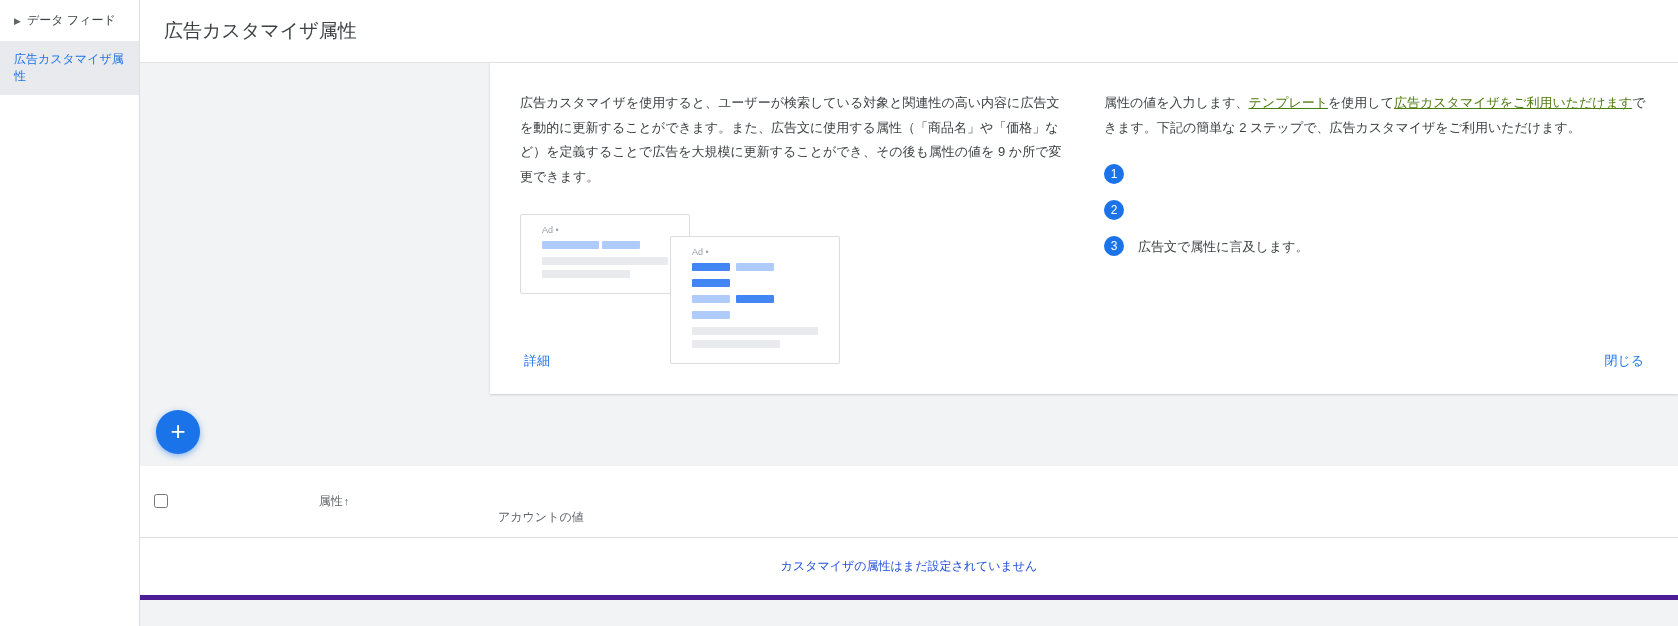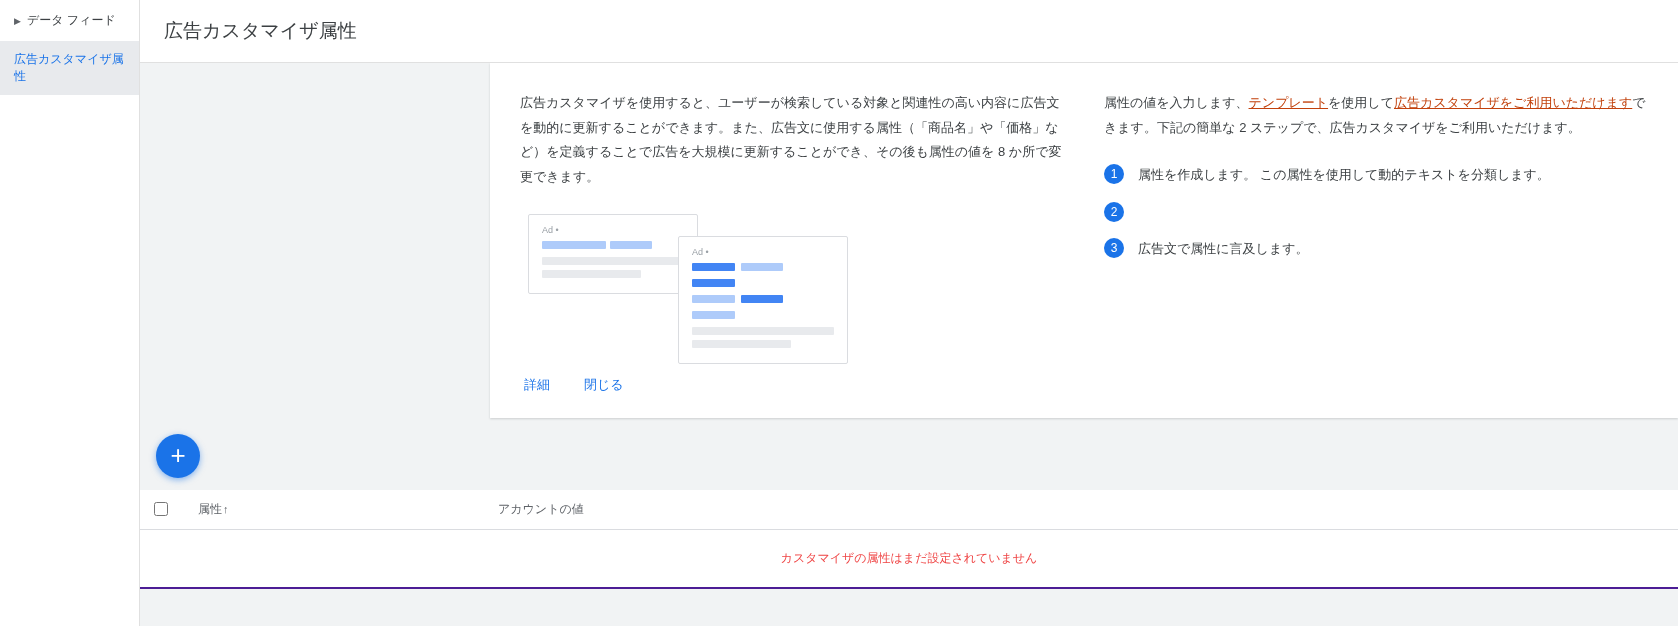--- a/index.html
+++ b/index.html
@@ -84,22 +84,21 @@
   margin-top: 24px;
   position: relative;
   width: 320px;
   height: 120px;
 }
 .ad-card {
   position: absolute;
   background: #fff;
   border: 1px solid #dadce0;
   border-radius: 2px;
-  padding: 10px 13px;
-  margin-left: 8px;
+  padding: 10px 21px;
 }
 .ad-card.back {
   left: 0; top: 0; width: 170px;
 }
 .ad-card.front {
   left: 150px; top: 22px; width: 170px;
 }
 .ad-label { font-size: 9px; color: #9aa0a6; margin-bottom: 6px; }
 .bar { height: 8px; background: #e8eaed; border-radius: 1px; margin-bottom: 5px; }
 .bar.blue { background: #aecbfa; }
@@ -107,34 +106,34 @@
 .bar.half { width: 45%; display: inline-block; }
 .bar.third { width: 30%; display: inline-block; margin-right: 6px; }
 .bar.full { width: 100%; }
 .bar.med { width: 70%; }
 .info-right-intro {
   font-size: 13px;
   line-height: 1.9;
   color: #3c4043;
   margin-bottom: 24px;
 }
-.info-right-intro a { color: #c2410c; text-decoration: underline; }
+.info-right-intro a { color: #4d7c0f; text-decoration: underline; }
 .steps { list-style: none; }
 .steps li { display: flex; gap: 14px; margin-bottom: 16px; font-size: 13px; line-height: 1.7; color: #3c4043; }
 .step-num {
   width: 20px; height: 20px; border-radius: 50%;
   background: #1a73e8; color: #fff; font-size: 12px;
   display: flex; align-items: center; justify-content: center;
   flex-shrink: 0;
 }
 .card-actions {
   display: flex;
-  justify-content: flex-start;
+  justify-content: space-between;
   gap: 26px;
-  margin-top: 36px;
+  margin-top: 12px;
 }
 .card-actions button {
   background: none; border: none; color: #1a73e8;
   font-size: 13px; cursor: pointer; padding: 6px 4px;
 }
 .fab {
   width: 44px; height: 44px; border-radius: 50%;
   background: #1a73e8; color: #fff;
   display: flex; align-items: center; justify-content: center;
   font-size: 26px; font-weight: 400;
@@ -149,32 +148,32 @@
   display: flex;
   border-bottom: 1px solid #dadce0;
 }
 .th {
   padding: 11px 14px;
   font-size: 12px;
   color: #5f6368;
 }
 .th.check { width: 44px; display: flex; align-items: center; }
 .th.check input { width: 14px; height: 14px; }
-.th.c1 { flex: 0 0 300px; display: flex; align-items: center; gap: 1px; }
+.th.c1 { flex: 0 0 300px; display: flex; align-items: center; gap: 1px; justify-content: center; }
 .th.c2 { flex: 0 0 310px; }
 .th.c3 { flex: 0 0 310px; }
-.th.c4 { flex: 0 0 340px; }
+.th.c4 { flex: 0 0 340px; margin-top: 32px; }
 .th.c5 { flex: 1; }
 .sort-arrow { font-size: 11px; }
 .empty-row {
   text-align: center;
   padding: 20px 0;
   font-size: 12px;
-  color: #ef4444;
-  border-bottom: 2px solid #4c1d95;
+  color: #1d4ed8;
+  border-bottom: 5px solid #4c1d95;
 }
 </style>
 </head>
 <body>
 
 <div class="sidebar">
   <div class="sidebar-top">
     <span class="tri">▶</span>
     <span>データ フィード</span>
   </div>
@@ -184,21 +183,21 @@
 </div>
 
 <div class="main">
   <div class="page-title">広告カスタマイザ属性</div>
 
   <div class="content-area">
 
     <div class="info-card">
       <div class="info-columns">
         <div class="info-left">
-          <div class="desc-text">広告カスタマイザを使用すると、ユーザーが検索している対象と関連性の高い内容に広告文を動的に更新することができます。また、広告文に使用する属性（「商品名」や「価格」など）を定義することで広告を大規模に更新することができ、その後も属性の値を 8 か所で変更できます。</div>
+          <div class="desc-text">広告カスタマイザを使用すると、ユーザーが検索している対象と関連性の高い内容に広告文を動的に更新することができます。また、広告文に使用する属性（「商品名」や「価格」など）を定義することで広告を大規模に更新することができ、その後も属性の値を 9 か所で変更できます。</div>
           <div class="illustration">
             <div class="ad-card back">
               <div class="ad-label">Ad •</div>
               <div class="bar blue half"></div> <div class="bar blue" style="width:30%;display:inline-block;"></div>
               <div class="bar full"></div>
               <div class="bar med"></div>
             </div>
             <div class="ad-card front">
               <div class="ad-label">Ad •</div>
               <div><span class="bar dkblue third"></span><span class="bar blue third"></span><span class="bar dkblue third"></span></div>
@@ -208,21 +207,20 @@
             </div>
           </div>
         </div>
         <div class="info-right">
           <div class="info-right-intro">
             <span>属性の値を入力します、</span><a href="#">テンプレート</a><span>を使用して</span><a href="#">広告カスタマイザをご利用いただけます</a><span>できます。下記の簡単な 2 ステップで、広告カスタマイザをご利用いただけます。</span>
           </div>
           <ol class="steps">
             <li>
               <span class="step-num">1</span>
-              <span>属性を作成します。 この属性を使用して動的テキストを分類します。</span>
             </li>
             <li>
               <span class="step-num">2</span>
             </li>
             <li>
               <span class="step-num">3</span>
               <span>広告文で属性に言及します。</span>
             </li>
           </ol>
         </div>

